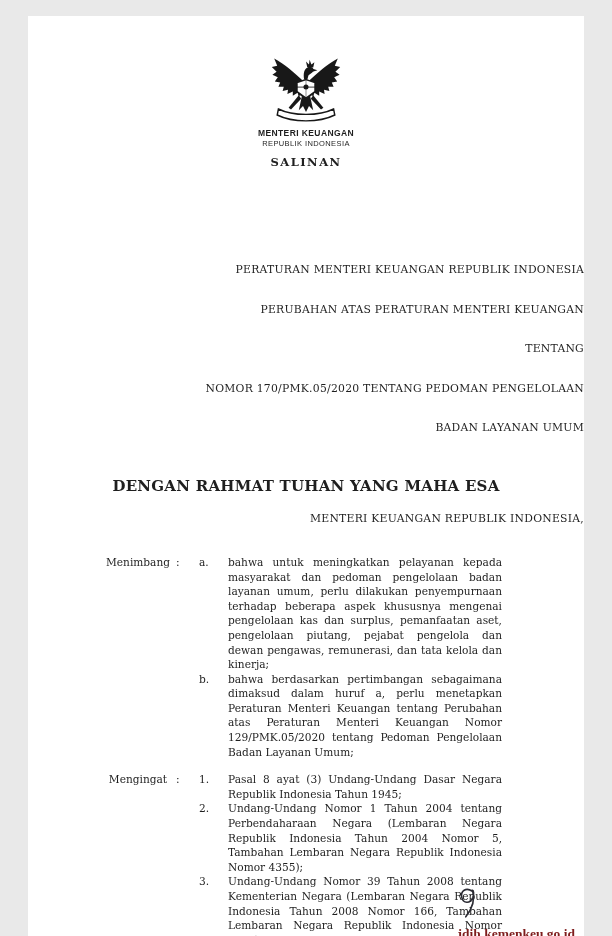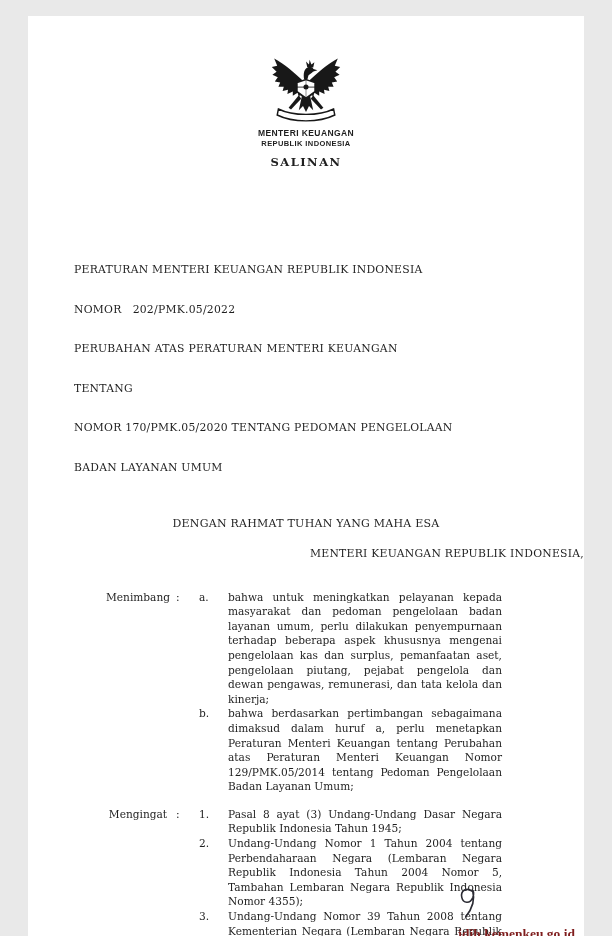--- a/index.html
+++ b/index.html
@@ -10,34 +10,33 @@
     background:#ffffff; color:#1f1f1f; overflow:hidden;
   }
   
   .header { text-align:center; padding-top:36px; }
   .emblem { display:block; margin:0 auto; width:72px; height:72px; }
   .ministry-line1 {
     font-family:"Liberation Sans", sans-serif; font-weight:bold;
     font-size:8.5px; line-height:10.5px; letter-spacing:0.4px; margin-top:4px;
   }
   .ministry-line2 {
-    font-family:"Liberation Sans", sans-serif; font-weight:bold;
+    font-family:"Liberation Sans", sans-serif; font-weight:normal;
     font-size:7.5px; line-height:10px; letter-spacing:0.4px;
   }
   .salinan {
     font-weight:bold; font-size:11.5px; letter-spacing:1.5px; margin-top:6px;
   }
   
   .title-block {
-    text-align:left; margin-top:68px;
+    text-align:right; margin-top:68px;
     font-size:10.8px; line-height:13.2px; letter-spacing:0.25px;
     white-space:pre-wrap;
-    padding-left:46px;
   }
-  .invocation { text-align:center; margin-top:16px; font-size:11px; letter-spacing:0.25px; }
+  .invocation { text-align:center; margin-top:16px; font-size:15px; letter-spacing:0.25px;font-weight:bold; }
   .authority  { text-align:right; margin-top:17px; font-size:10.8px; letter-spacing:0.25px; }
   
   .body-block { margin:30px 82px 0 75px; font-size:10.6px; line-height:14.6px; }
   .clause { display:flex; align-items:flex-start; }
   .clause + .clause { margin-top:13px; }
   .clause-label { width:70px; flex:none;text-align:center; }
   .clause-sep   { width:26px; flex:none; padding-left:3px; }
   .clause-items { flex:1; }
   .item { display:flex; align-items:flex-start; }
   .item-marker { width:29px; flex:none; }
@@ -84,42 +83,41 @@
       <path d="M60,46 L60,77" stroke="#181818" stroke-width="0.8"></path>
       <circle cx="60" cy="58.5" r="4.2" fill="#181818"></circle>
     </svg>
     <div class="ministry-line1">MENTERI KEUANGAN</div>
     <div class="ministry-line2">REPUBLIK INDONESIA</div>
     <div class="salinan">SALINAN</div>
   </div>
 
   <div class="title-block">
     <div>PERATURAN MENTERI KEUANGAN REPUBLIK INDONESIA</div>
-    <div>NOMOR &nbsp;&nbsp;202/PMK.05/2022</div>
     <div>PERUBAHAN ATAS PERATURAN MENTERI KEUANGAN</div>
     <div>TENTANG</div>
     <div>NOMOR 170/PMK.05/2020 TENTANG PEDOMAN PENGELOLAAN</div>
     <div>BADAN LAYANAN UMUM</div>
   </div>
   <div class="invocation">DENGAN RAHMAT TUHAN YANG MAHA ESA</div>
   <div class="authority">MENTERI KEUANGAN REPUBLIK INDONESIA,</div>
 
   <div class="body-block">
 
     <div class="clause">
       <div class="clause-label">Menimbang</div>
       <div class="clause-sep">:</div>
       <div class="clause-items">
         <div class="item">
           <div class="item-marker">a.</div>
           <div class="item-text">bahwa untuk meningkatkan pelayanan kepada masyarakat dan pedoman pengelolaan badan layanan umum, perlu dilakukan penyempurnaan terhadap beberapa aspek khususnya mengenai pengelolaan kas dan surplus, pemanfaatan aset, pengelolaan piutang, pejabat pengelola dan dewan pengawas, remunerasi, dan tata kelola dan kinerja;</div>
         </div>
         <div class="item">
           <div class="item-marker">b.</div>
-          <div class="item-text">bahwa berdasarkan pertimbangan sebagaimana dimaksud dalam huruf a, perlu menetapkan Peraturan Menteri Keuangan tentang Perubahan atas Peraturan Menteri Keuangan Nomor 129/PMK.05/2014 tentang Pedoman Pengelolaan Badan Layanan Umum;</div>
+          <div class="item-text">bahwa berdasarkan pertimbangan sebagaimana dimaksud dalam huruf a, perlu menetapkan Peraturan Menteri Keuangan tentang Perubahan atas Peraturan Menteri Keuangan Nomor 129/PMK.05/2020 tentang Pedoman Pengelolaan Badan Layanan Umum;</div>
         </div>
       </div>
     </div>
 
     <div class="clause">
       <div class="clause-label">Mengingat</div>
       <div class="clause-sep">:</div>
       <div class="clause-items">
         <div class="item">
           <div class="item-marker">1.</div>

